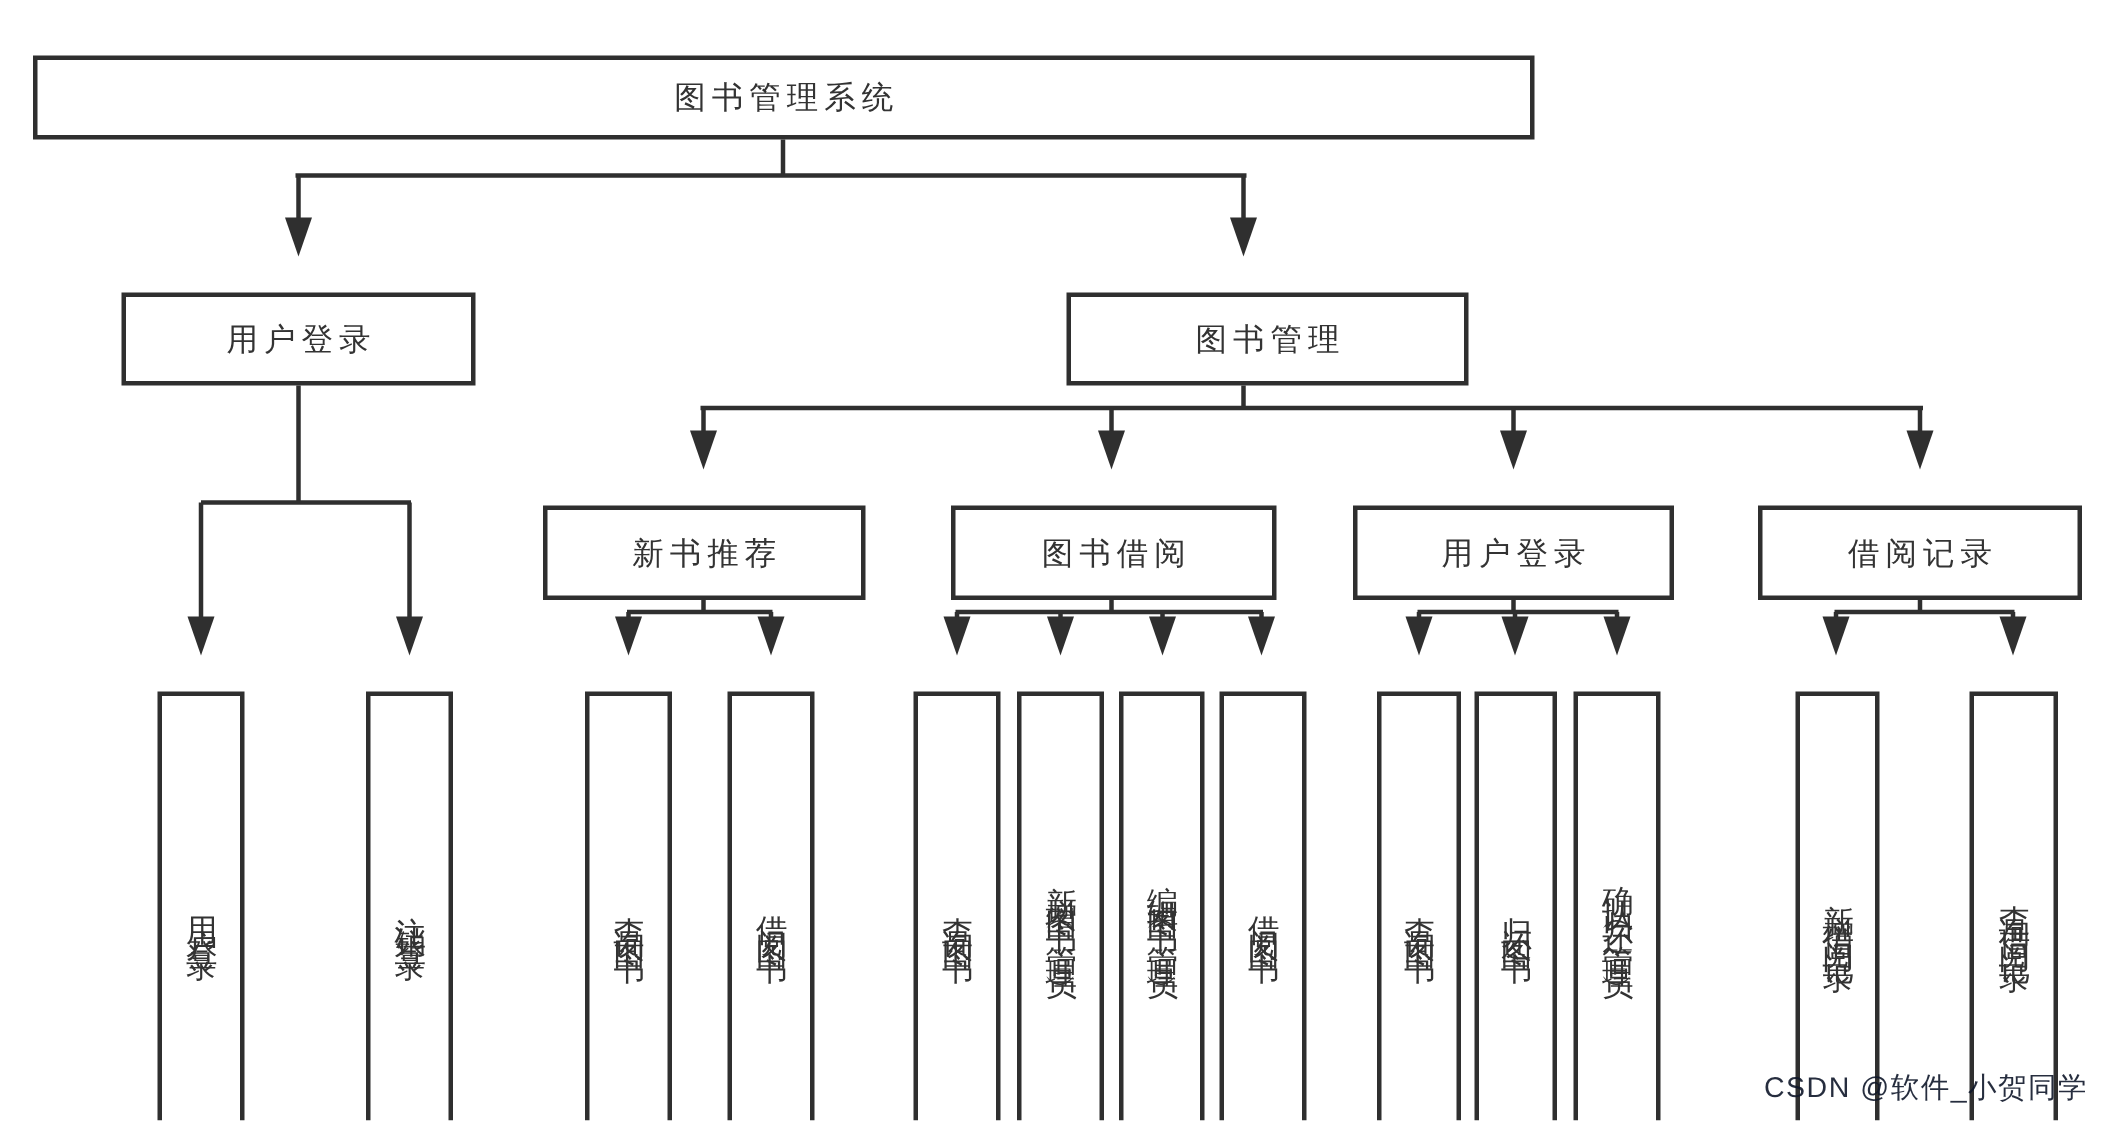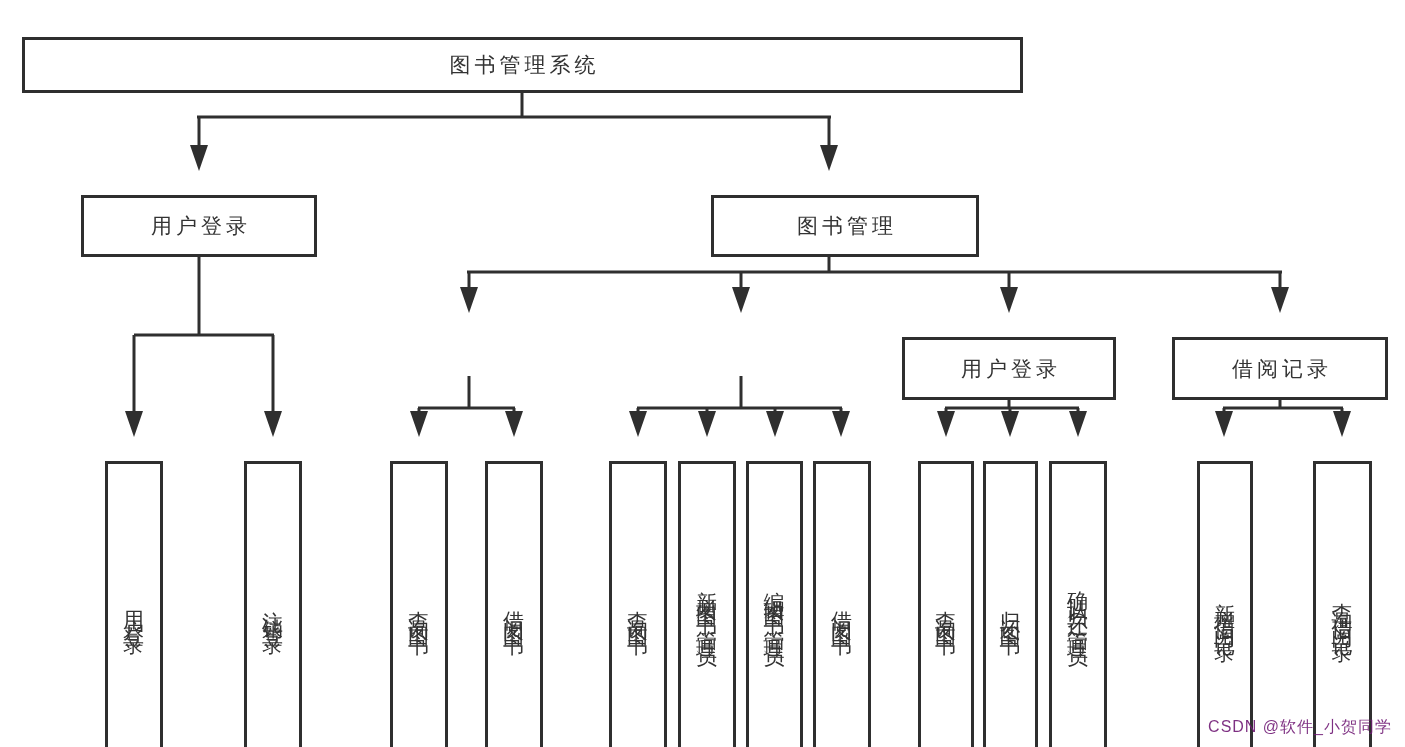--- a/index.html
+++ b/index.html
@@ -45,22 +45,22 @@
     text-orientation: mixed;
     font-size: 21px;
     line-height: 1;
     letter-spacing: 8px;
     white-space: nowrap;
   }
   #watermark {
     position: absolute;
     right: 13px;
     bottom: 9px;
-    font-size: 16px;
-    color: #701a75;
+    font-size: 19px;
+    color: #0f172a;
     letter-spacing: 1px;
     z-index: 5;
     opacity: 0.9;
     white-space: nowrap;
   }
 </style>
 </head>
 <body>
 
 <div id="canvas">
@@ -124,20 +124,26 @@
     <span class="hl">图书管理系统</span>
   </div>
 
   <div class="node" style="left:81px; top:171px; width:236px; height:62px;">
     <span class="hl">用户登录</span>
   </div>
   <div class="node" style="left:711px; top:171px; width:268px; height:62px;">
     <span class="hl">图书管理</span>
   </div>
 
+  <div class="node" style="left:362px; top:313px; width:215px; height:63px;">
+    <span class="hl">新书推荐</span>
+  </div>
+  <div class="node" style="left:634px; top:313px; width:217px; height:63px;">
+    <span class="hl">图书借阅</span>
+  </div>
   <div class="node" style="left:902px; top:313px; width:214px; height:63px;">
     <span class="hl">用户登录</span>
   </div>
   <div class="node" style="left:1172px; top:313px; width:216px; height:63px;">
     <span class="hl">借阅记录</span>
   </div>
 
   <div class="node" style="left:105px; top:437px; width:58px; height:298px;">
     <span class="vl">用户登录</span>
   </div>

